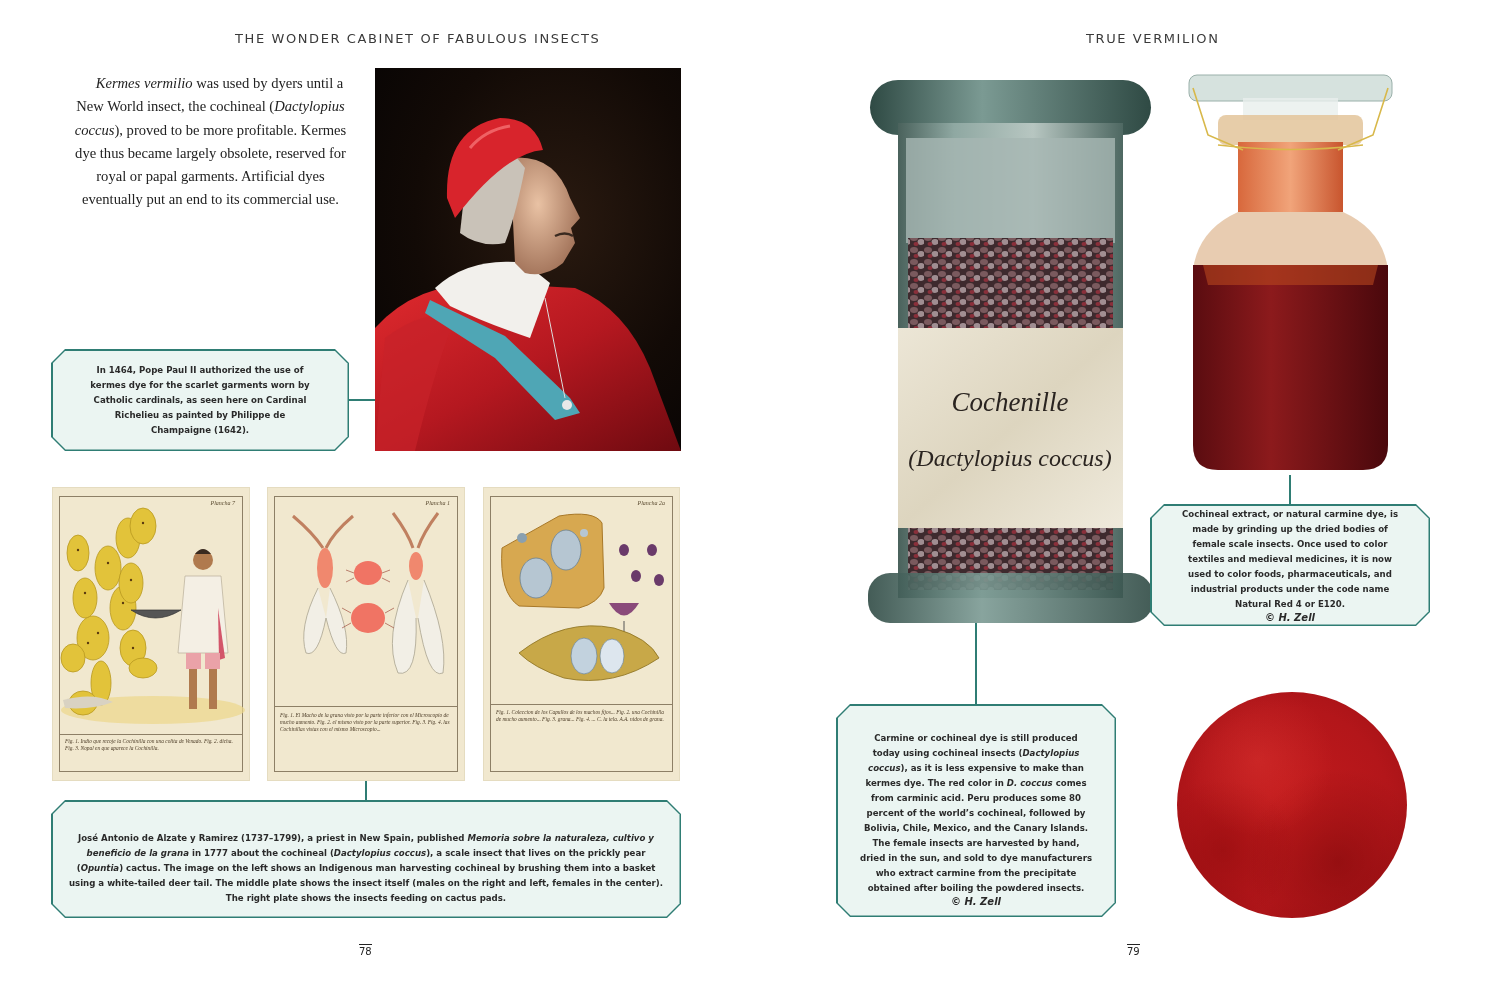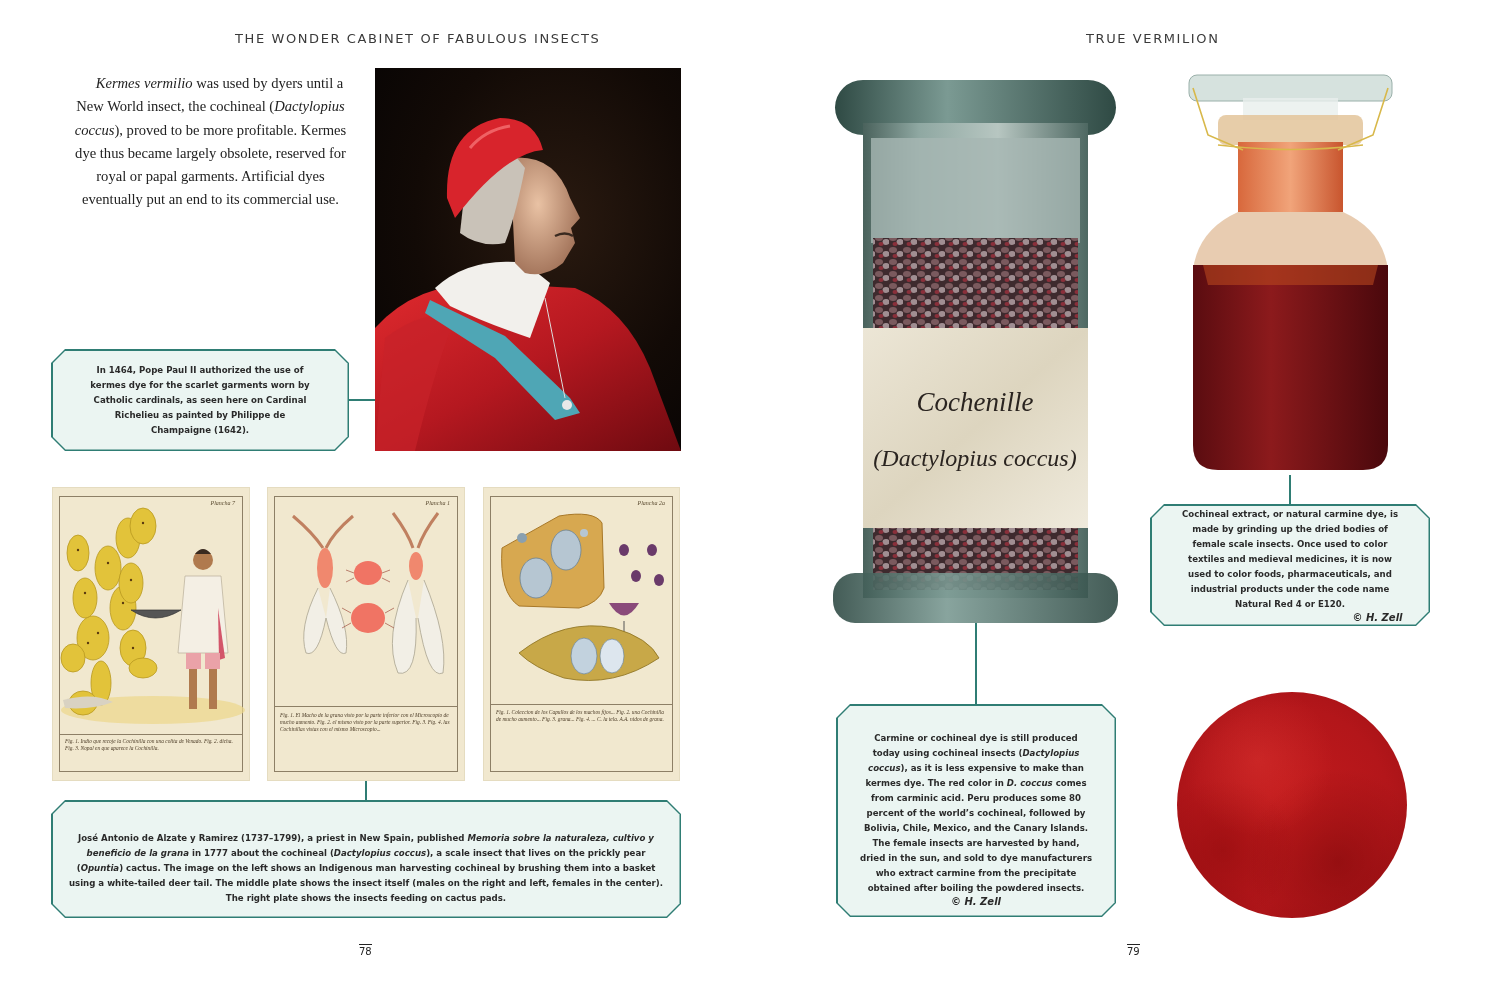--- a/index.html
+++ b/index.html
@@ -24,21 +24,21 @@
   
   .callout {
     position: absolute;
     background: #2f7d74;
     clip-path: polygon(14px 0, calc(100% - 14px) 0, 100% 14px, 100% calc(100% - 14px), calc(100% - 14px) 100%, 14px 100%, 0 calc(100% - 14px), 0 14px);
   }
   .callout-inner {
     position: absolute; inset: 1.5px;
     background: #ebf5f2;
     clip-path: polygon(13px 0, calc(100% - 13px) 0, 100% 13px, 100% calc(100% - 13px), calc(100% - 13px) 100%, 13px 100%, 0 calc(100% - 13px), 0 13px);
-    display: flex; flex-direction: column; align-items: flex-end; justify-content: center;
+    display: flex; flex-direction: column; align-items: center; justify-content: center;
     text-align: center; padding: 8px 22px;
     font-family: "DejaVu Sans", sans-serif; font-weight: bold;
     font-size: 8.6px; line-height: 15px; color: #2a2a2a;
   }
   .callout-inner i { font-style: italic; }
   .credit { font-size: 10px; line-height: 12px; margin-top: 0px; font-style: italic; }
 
   .connector { position: absolute; background: #2f7d74; }
 
   
@@ -59,21 +59,21 @@
   .plate .plate-label {
     position: absolute; right: 14px; top: 12px;
     font-family: "Liberation Serif", serif; font-style: italic; font-size: 6px; color: #5a4a30;
   }
   .plate .script {
     position: absolute; left: 12px; right: 10px;
     font-family: "Liberation Serif", serif; font-style: italic; font-size: 5.4px; line-height: 7px; color: #4a3a25;
   }
 
   
-  .jar { left: 833px; top: 78px; width: 285px; height: 545px; }
+  .jar { left: 868px; top: 78px; width: 285px; height: 545px; }
   
   .bottle { left: 1183px; top: 70px; width: 215px; height: 405px; }
   
   .powder {
     left: 1177px; top: 692px; width: 230px; height: 226px; border-radius: 50%;
     background:
       radial-gradient(circle at 35% 30%, rgba(255,80,70,0.25) 0%, transparent 35%),
       radial-gradient(circle at 70% 75%, rgba(90,0,0,0.35) 0%, transparent 40%),
       radial-gradient(circle at 20% 70%, rgba(110,0,0,0.3) 0%, transparent 30%),
       radial-gradient(circle at 50% 50%, #c11a1c 0%, #b3161a 60%, #9c1014 100%);

